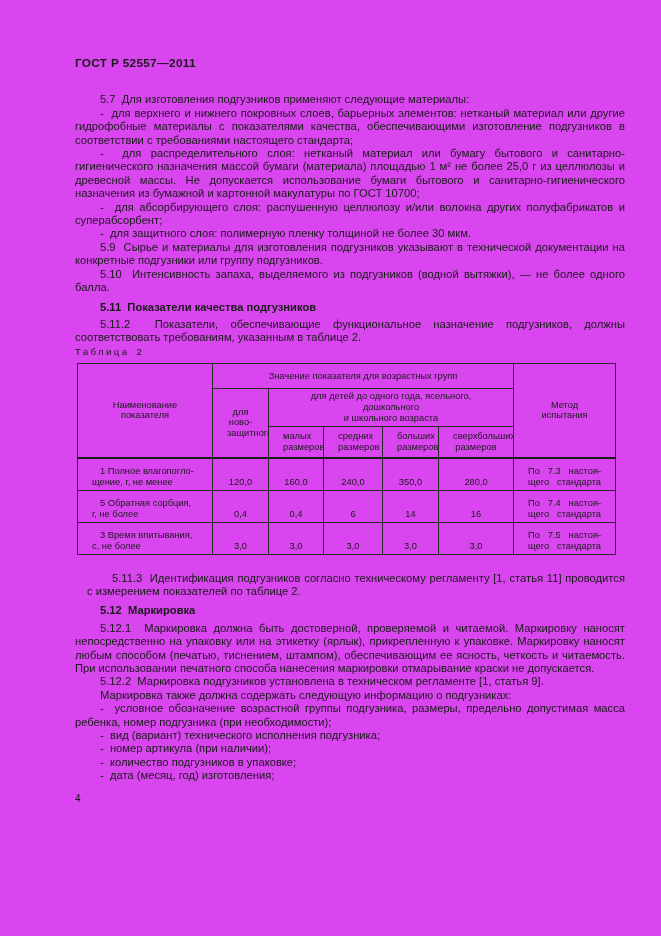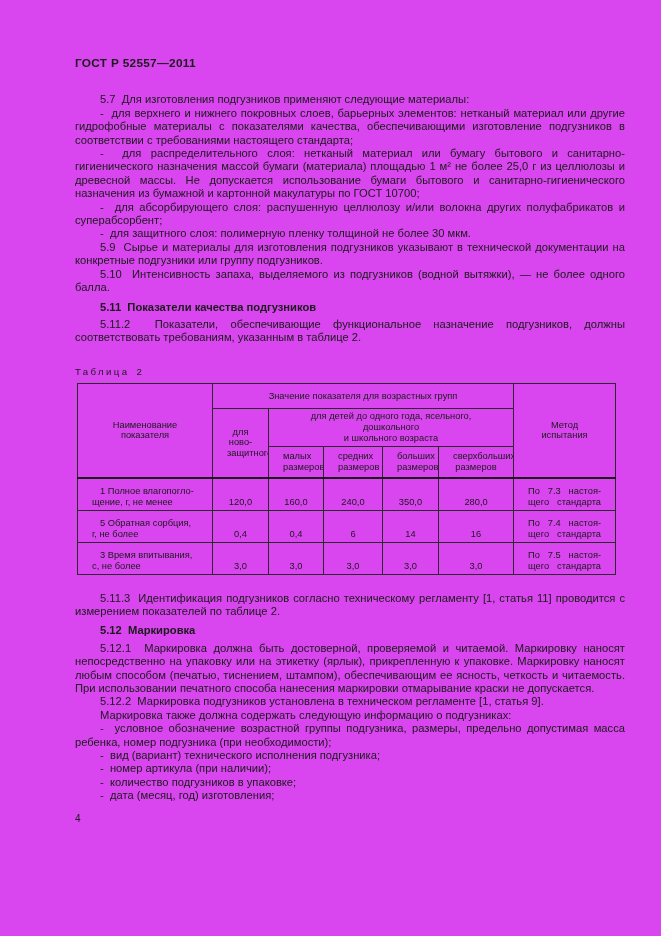--- a/index.html
+++ b/index.html
@@ -16,23 +16,23 @@
     overflow:hidden;
   }
   .doc-header{
     font-weight:bold;
     font-size:11.8px;
     letter-spacing:.3px;
     margin:0 0 23px 0;
   }
   p.para{margin:0;text-align:justify;text-indent:25px;}
   p.heading{margin:6px 0 4px 0;font-weight:bold;text-indent:25px;text-align:left;}
-  p.after-table{margin-top:17px;}
+  p.after-table{margin-top:17px;margin-left:12px;}
   .table-caption{
-    margin:20px 0 0 0;
+    margin:0 0 0 0;
     font-size:9.6px;
     letter-spacing:2.4px;
     word-spacing:2px;
   }
   table.gost{
     border-collapse:collapse;
     table-layout:fixed;
     width:538px;
     margin:5px 0 0 2px;
     font-size:9.3px;

